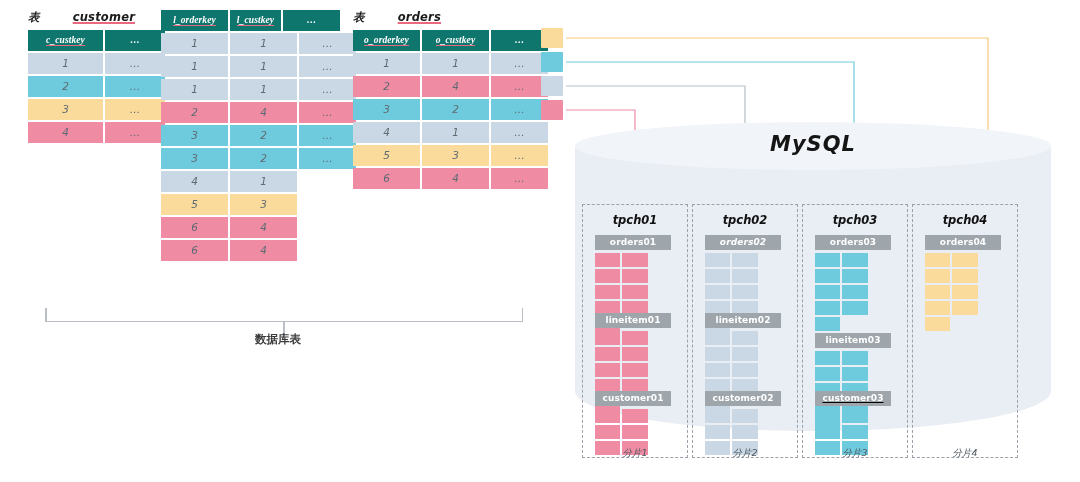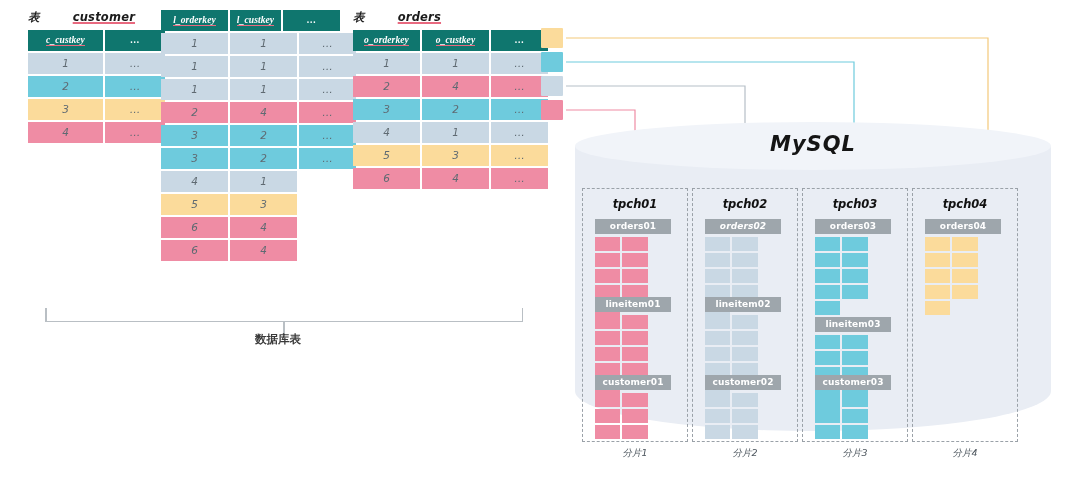--- a/index.html
+++ b/index.html
@@ -61,21 +61,21 @@
     background:#f1f4f9;border-radius:50%;
   }
   .cyl-label{
     position:absolute;left:0;top:10px;width:476px;text-align:center;
     font-size:21px;font-weight:700;font-style:italic;color:#151515;
     letter-spacing:1px;
   }
 
   
   .shard{
-    position:absolute;top:188px;width:106px;height:254px;
+    position:absolute;top:204px;width:106px;height:254px;
     border:1px dashed #9aa1a8;box-sizing:border-box;
   }
   .shard-name{
     position:absolute;left:0;top:8px;width:100%;text-align:center;
     font-size:11.5px;font-weight:700;font-style:italic;color:#111;
   }
   .tblock{position:absolute;left:12px;width:76px;}
   .tbl-hdr{
     height:15px;line-height:15px;text-align:center;background:#9ea6ac;
     color:#fff;font-size:9px;font-weight:700;letter-spacing:.1px;
@@ -370,21 +370,21 @@
             <div class="gcell" style="background: rgb(110, 203, 221);"></div>
             <div class="gcell" style="background: rgb(110, 203, 221);"></div>
             <div class="gcell" style="background: rgb(110, 203, 221);"></div>
             <div class="gcell" style="background: rgb(110, 203, 221);"></div>
             <div class="gcell" style="background: rgb(110, 203, 221);"></div>
             <div class="gcell" style="background: rgb(110, 203, 221);"></div>
             <div class="gcell" style="background: rgb(110, 203, 221);"></div>
             <div class="gcell" style="background: rgb(110, 203, 221);"></div>
           </div>
         </div>
-        <div class="tblock" style="top: 186px;">
+        <div class="tblock" style="top: 186px; text-decoration: underline;">
           <div class="tbl-hdr">customer03</div>
           <div class="grid">
             <div class="gcell" style="background: rgb(110, 203, 221);"></div>
             <div class="gcell" style="background: rgb(110, 203, 221);"></div>
             <div class="gcell" style="background: rgb(110, 203, 221);"></div>
             <div class="gcell" style="background: rgb(110, 203, 221);"></div>
             <div class="gcell" style="background: rgb(110, 203, 221);"></div>
             <div class="gcell" style="background: rgb(110, 203, 221);"></div>
           </div>
         </div>

